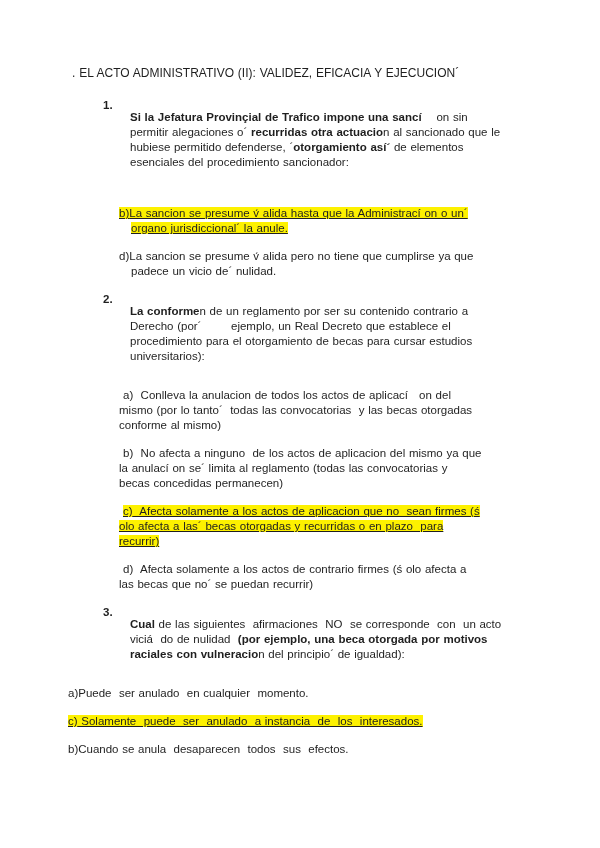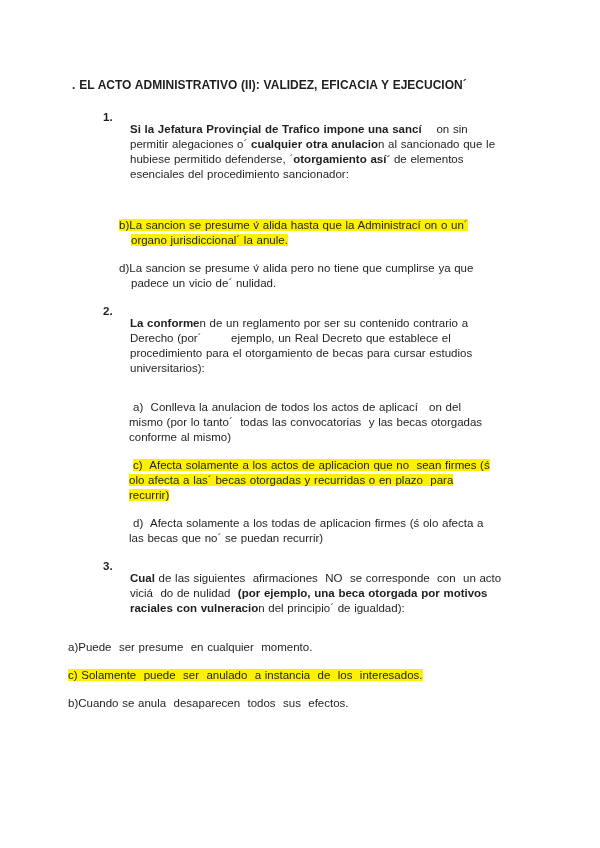--- a/index.html
+++ b/index.html
@@ -12,49 +12,49 @@
     width:600px;height:848px;
     background:var(--page);
     font-family:"Liberation Sans","DejaVu Sans",sans-serif;
     font-size:11.5px;line-height:15px;
     color:var(--ink);
     word-spacing:0.5px;
     overflow:hidden;
   }
   .doc{padding-top:66px;}
   .title{
-    margin:12px 0 17px 72px;
-    font-size:12px;font-weight:bold;
+    margin:0 0 17px 72px;
+    font-size:12px;font-weight:normal;
     white-space:pre-wrap;
   }
   .qhead{display:flex;margin:0 0 12px 103px;}
   .q1 .qhead{margin-bottom:24px;}
   .qnum{flex:0 0 15px;font-weight:bold;}
   .q3 .qnum{font-weight:bold;}
   .qprompt{width:420px;white-space:pre-wrap;margin:12px;}
   .opts{margin-left:119px;}
   .opts3{margin-left:68px;}
   .opt{margin:0 0 13px 0;width:430px;white-space:pre-wrap;}
   .opts-hang .opt{padding-left:12px;text-indent:-12px;}
-  .opts-flat .opt{text-indent:4px;margin-left:10px;}
-  .hl{background:var(--hl);}
+  .opts-flat .opt{text-indent:4px;}
+  .hl{background:var(--hl);text-decoration:underline;}
   b{font-weight:bold;}
 </style>
 </head>
 <body>
 
 <div class="doc">
 
   <div class="title">. EL ACTO ADMINISTRATIVO (II): VALIDEZ, EFICACIA Y EJECUCION´</div>
 
   <div class="question q1">
     <div class="qhead">
       <span class="qnum">1.</span>
       <p class="qprompt"><b>Si la Jefatura Provinçial de Trafico impone una sancí</b><span>    on sin
-permitir alegaciones o´ </span><b>cualquier otra anulacio</b><span>n al sancionado que le
+permitir alegaciones o´ </span><b>recurridas otra actuacio</b><span>n al sancionado que le
 hubiese permitido defenderse, ´</span><b>otorgamiento así´</b><span> de elementos
 esenciales del procedimiento sancionador:</span></p>
     </div>
     <div class="opts opts-hang">
       <p class="opt"><span class="hl"><span>b)</span><span>La sancion se presume v́ alida hasta que la Administrací on o un´
 organo jurisdiccional´ la anule.</span></span></p>
       <p class="opt"><span><span>d)</span><span>La sancion se presume v́ alida pero no tiene que cumplirse ya que
 padece un vicio de´ nulidad.</span></span></p>
     </div>
   </div>
@@ -64,35 +64,38 @@
       <span class="qnum">2.</span>
       <p class="qprompt"><b>La conforme</b><span>n de un reglamento por ser su contenido contrario a
 Derecho (por´        ejemplo, un Real Decreto que establece el
 procedimiento para el otorgamiento de becas para cursar estudios
 universitarios):</span></p>
     </div>
     <div class="opts opts-flat">
       <p class="opt"><span><span>a)</span><span>  Conlleva la anulacion de todos los actos de aplicací   on del
 mismo (por lo tanto´  todas las convocatorias  y las becas otorgadas
 conforme al mismo)</span></span></p>
+      <p class="opt"><span><span>b)</span><span>  No afecta a ninguno  de los actos de aplicacion del mismo ya que
+la anulací on se´ limita al reglamento (todas las convocatorias y
+becas concedidas permanecen)</span></span></p>
       <p class="opt"><span class="hl"><span>c)</span><span>  Afecta solamente a los actos de aplicacion que no  sean firmes (ś
 olo afecta a las´ becas otorgadas y recurridas o en plazo  para
 recurrir)</span></span></p>
-      <p class="opt"><span><span>d)</span><span>  Afecta solamente a los todas de aplicacion firmes (ś olo afecta a
+      <p class="opt"><span><span>d)</span><span>  Afecta solamente a los actos de contrario firmes (ś olo afecta a
 las becas que no´ se puedan recurrir)</span></span></p>
     </div>
   </div>
 
   <div class="question q3">
     <div class="qhead">
       <span class="qnum">3.</span>
       <p class="qprompt"><b>Cual</b><span> de las siguientes  afirmaciones  NO  se corresponde  con  un acto
 viciá  do de nulidad  </span><b>(por ejemplo, una beca otorgada por motivos
 raciales con vulneracio</b><span>n del principio´ de igualdad):</span></p>
     </div>
     <div class="opts opts3">
-      <p class="opt"><span><span>a)</span><span>Puede  ser presume  en cualquier  momento.</span></span></p>
+      <p class="opt"><span><span>a)</span><span>Puede  ser anulado  en cualquier  momento.</span></span></p>
       <p class="opt"><span class="hl"><span>c)</span><span> Solamente  puede  ser  anulado  a instancia  de  los  interesados.</span></span></p>
       <p class="opt"><span><span>b)</span><span>Cuando se anula  desaparecen  todos  sus  efectos.</span></span></p>
     </div>
   </div>
 
 </div>
 
 </body></html>

